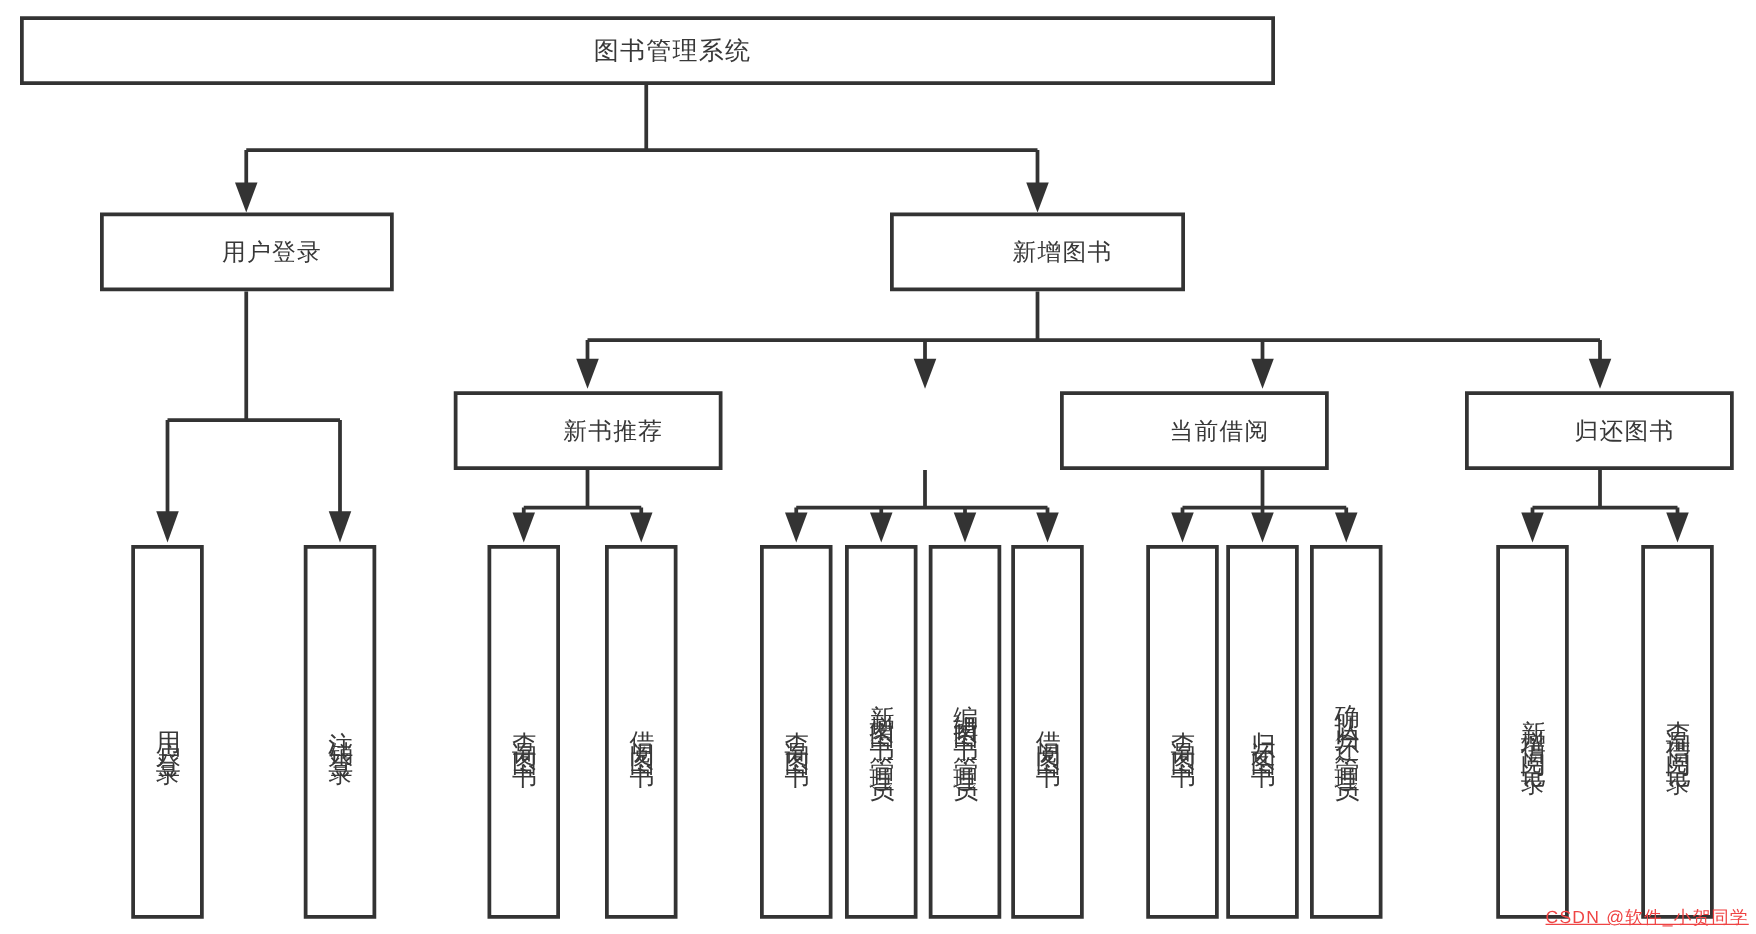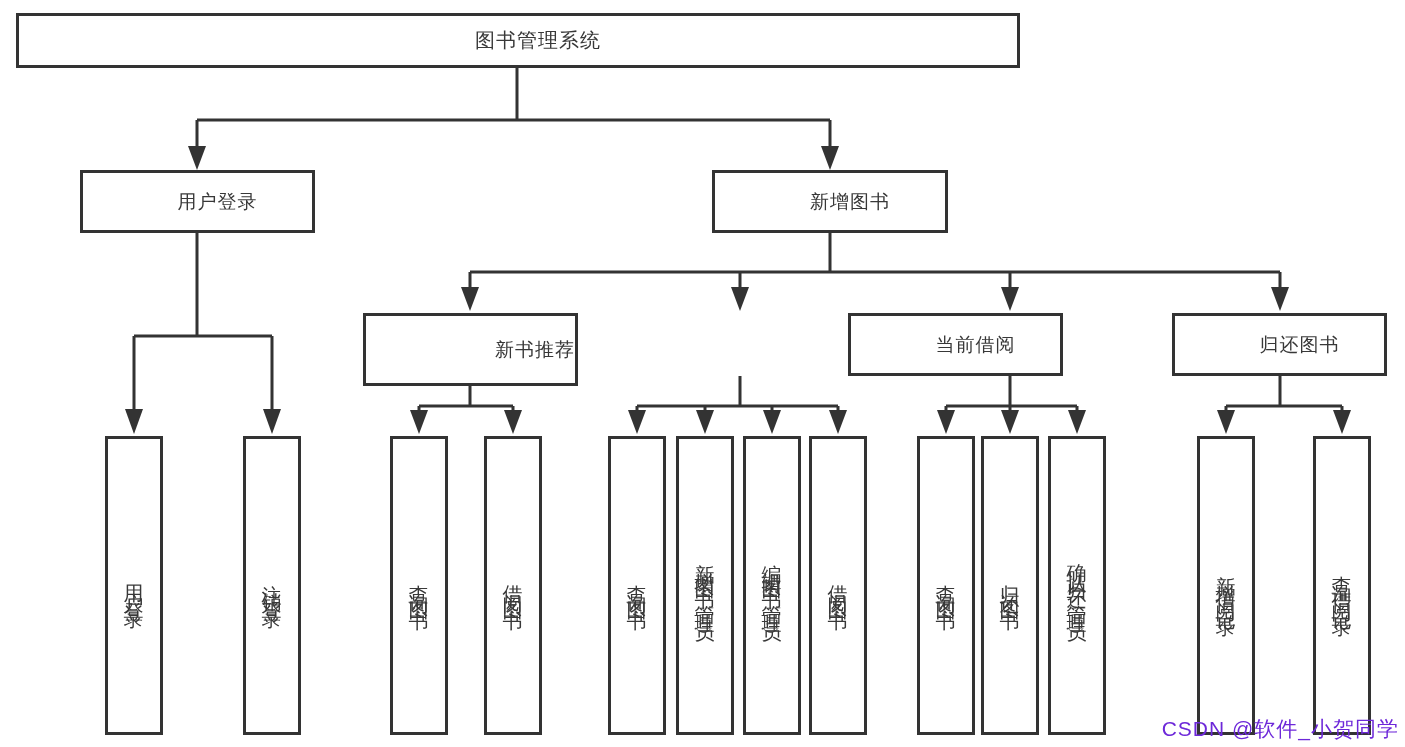--- a/index.html
+++ b/index.html
@@ -14,22 +14,22 @@
     position:absolute;background:#ffffff;border:3px solid #333333;box-sizing:border-box;
     display:flex;align-items:center;justify-content:center;color:#383838;
   }
   .node-h{font-size:19px;letter-spacing:1px;padding-left:40px;}
   .node-root{font-size:20px;}
   .node-v .label{
     writing-mode:vertical-rl;text-orientation:mixed;
     font-size:20px;line-height:1.1;letter-spacing:0.42em;
   }
   .watermark{
-    position:absolute;right:6px;bottom:4px;font-size:21px;color:#6d28d9;
-    letter-spacing:1px;white-space:nowrap;
+    position:absolute;right:6px;bottom:4px;font-size:14px;color:#ef4444;
+    letter-spacing:1px;white-space:nowrap;text-decoration:underline;
   }
 </style>
 </head>
 <body>
 
 <div class="stage">
 
   <svg class="connectors" viewBox="0 0 1405 747" xmlns="http://www.w3.org/2000/svg">
 
     <g>
@@ -84,21 +84,21 @@
     <span class="label">图书管理系统</span>
   </div>
 
   <div class="node node-h" style="left:80px;top:170px;width:235px;height:63px;">
     <span class="label">用户登录</span>
   </div>
   <div class="node node-h" style="left:712px;top:170px;width:236px;height:63px;">
     <span class="label">新增图书</span>
   </div>
 
-  <div class="node node-h" style="left:363px;top:313px;width:215px;height:73px;justify-content:flex-end;">
+  <div class="node node-h" style="left:363px;top:313px;width:215px;height:63px;">
     <span class="label">新书推荐</span>
   </div>
   <div class="node node-h" style="left:848px;top:313px;width:215px;height:63px;">
     <span class="label">当前借阅</span>
   </div>
   <div class="node node-h" style="left:1172px;top:313px;width:215px;height:63px;">
     <span class="label">归还图书</span>
   </div>
 
   <div class="node node-v" style="left:105px;top:436px;width:58px;height:299px;">

